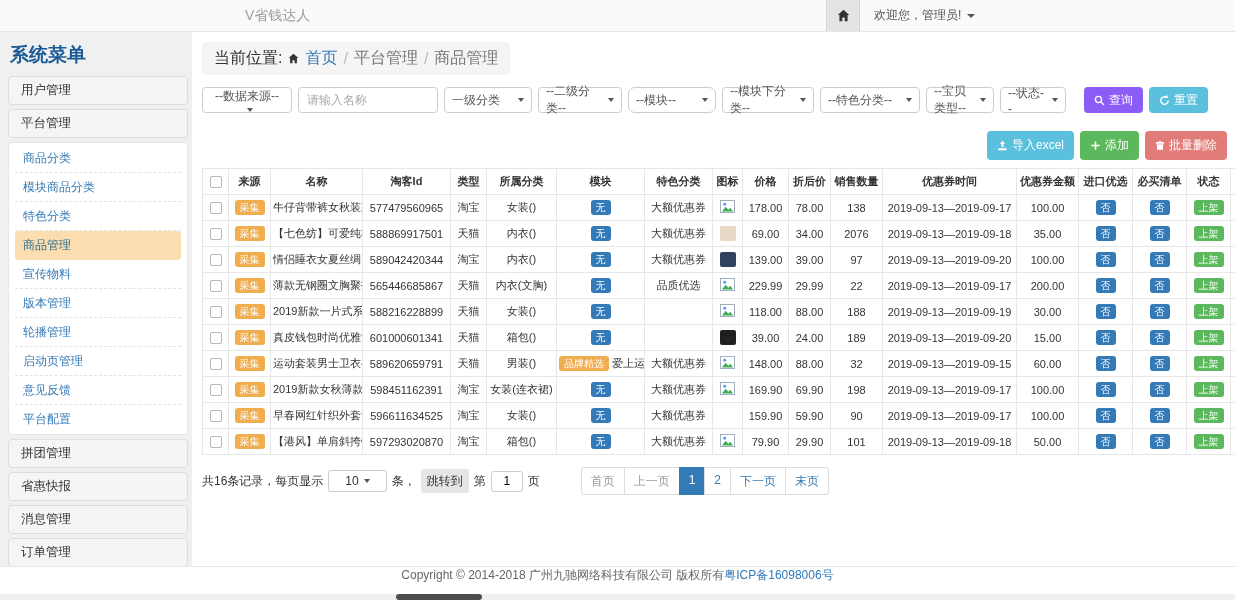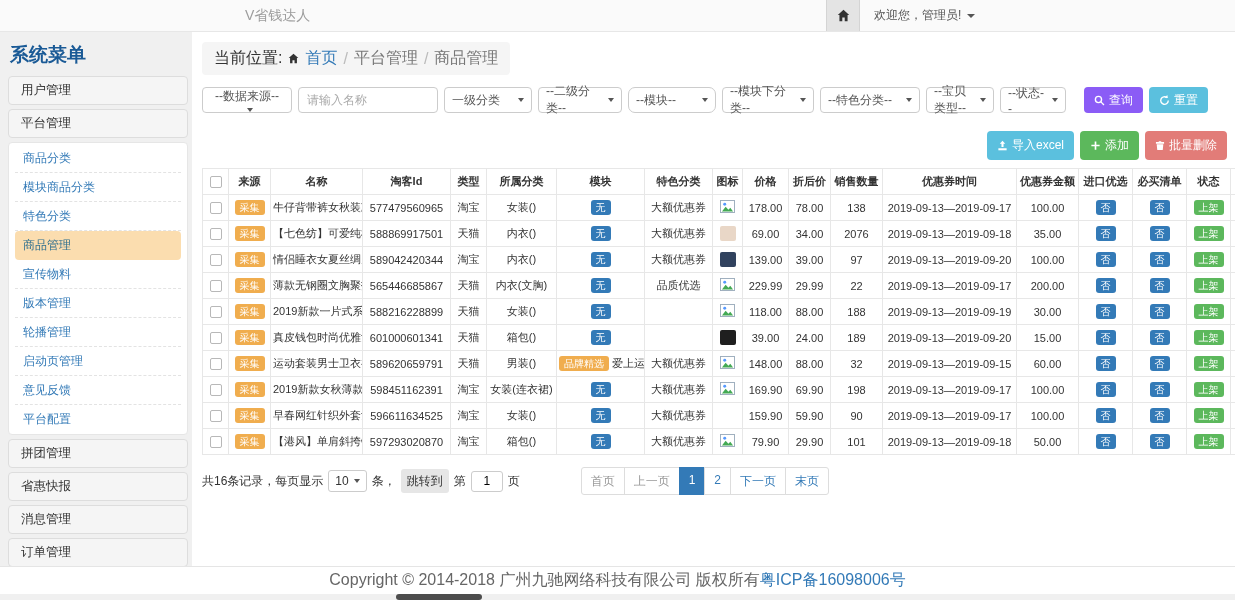--- a/index.html
+++ b/index.html
@@ -53,33 +53,33 @@
   .badge { display:inline-block; border-radius:3px; color:#fff; font-size:10px; padding:2.5px 5px; line-height:1; }
   .badge-orange { background:#f0ad4e; }
   .badge-blue { background:#337ab7; }
   .badge-green { background:#5cb85c; }
   .cb { width:12px; height:12px; border:1px solid #b8b8b8; border-radius:2px; background:#fff; display:inline-block; vertical-align:middle; cursor:pointer; }
   .thumb { display:inline-block; width:16px; height:15px; border-radius:2px; vertical-align:middle; }
   .module-extra { margin-left:3px; }
   
   .pager { display:flex; align-items:center; margin-top:12px; font-size:12px; color:#333; }
   .pager-left { display:flex; align-items:center; gap:5px; }
-  .chip-select { border:1px solid #ccc; border-radius:3px; height:22px; display:inline-flex; align-items:center; padding:0 6px; gap:5px; background:#fff; cursor:pointer; }
+  .chip-select { border:1px solid #ccc; border-radius:3px; height:22px; display:inline-flex; align-items:center; padding:0 16px; gap:5px; background:#fff; cursor:pointer; }
   .chip-select .tri-sel { width:0; height:0; border-top:4px solid #555; border-left:3.5px solid transparent; border-right:3.5px solid transparent; }
   .jump-chip { background:#e6e6e6; border-radius:3px; padding:3.5px 6px; cursor:pointer; }
   .jump-input { width:32px; height:21px; border:1px solid #ccc; border-radius:3px; text-align:center; font-size:12px; outline:none; }
   .pager-right { display:flex; margin-left:auto; margin-right:398px; }
   .pbtn { border:1px solid #ddd; background:#fff; padding:4.5px 9px; font-size:12px; margin-left:-1px; cursor:pointer; }
   .pbtn:first-child { border-radius:3px 0 0 3px; margin-left:0; }
   .pbtn:last-child { border-radius:0 3px 3px 0; }
   .pbtn.disabled { color:#999; }
   .pbtn.link { color:#337ab7; }
   .pbtn.active { background:#337ab7; color:#fff; border-color:#337ab7; }
   
-  .footer { flex:0 0 28px; background:#fff; border-top:1px solid #e5e5e5; display:flex; align-items:center; justify-content:center; font-size:16px; color:#666; }
+  .footer { flex:0 0 28px; background:#fff; border-top:1px solid #e5e5e5; display:flex; justify-content:center; font-size:12px; color:#666; }
   .footer .icp { color:#337ab7; cursor:pointer; }
   .hscroll { flex:0 0 6px; background:#f0f0f0; position:relative; }
   .hthumb { position:absolute; left:396px; top:0; height:6px; width:86px; background:#4d4d4d; border-radius:3px; cursor:pointer; }
 </style>
 </head>
 <body>
 
 <div class="topbar">
   <span class="app-title">V省钱达人</span>
   <div class="topbar-right">

